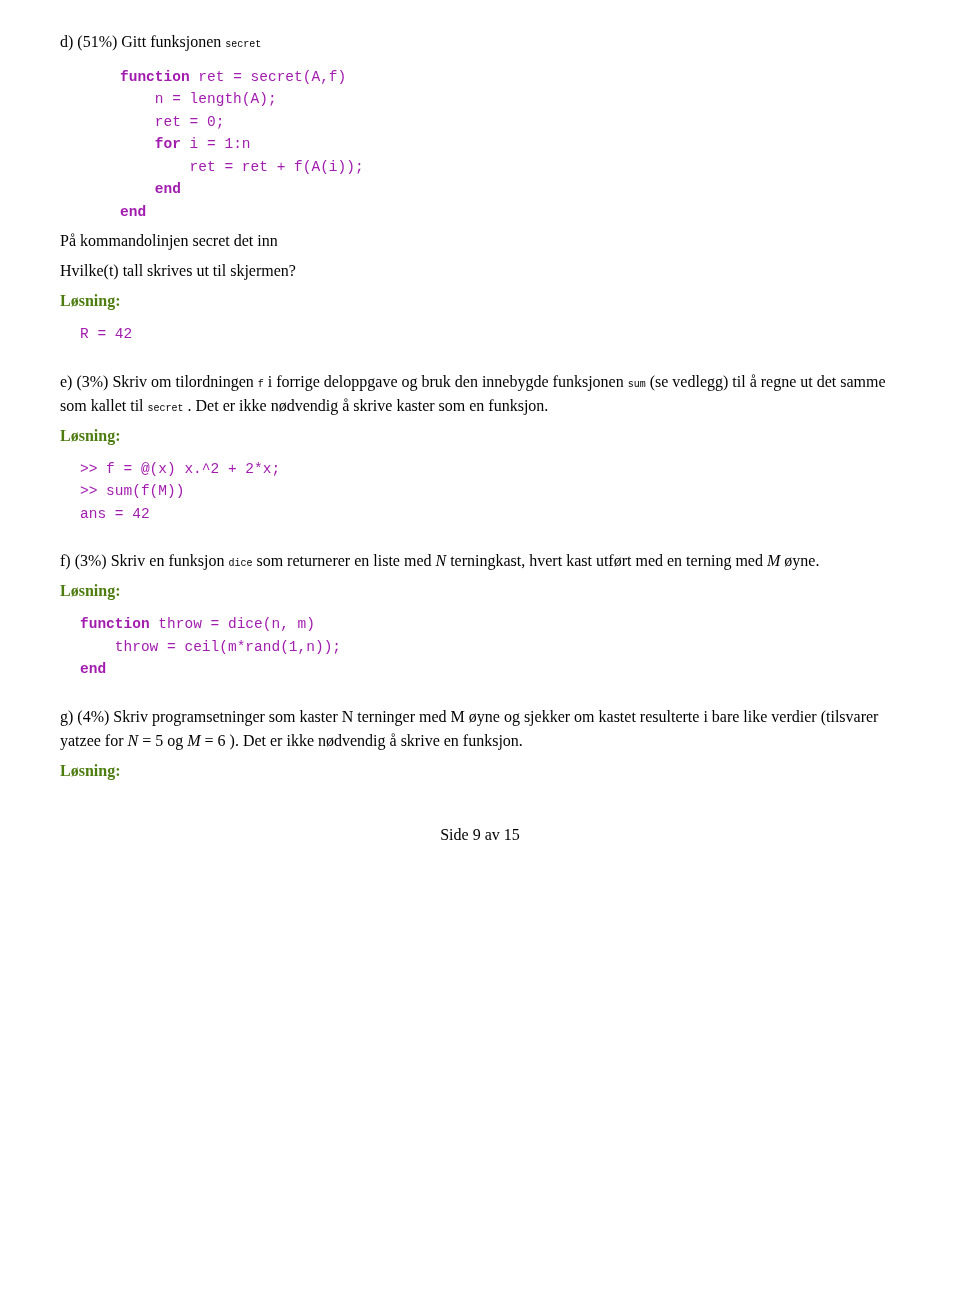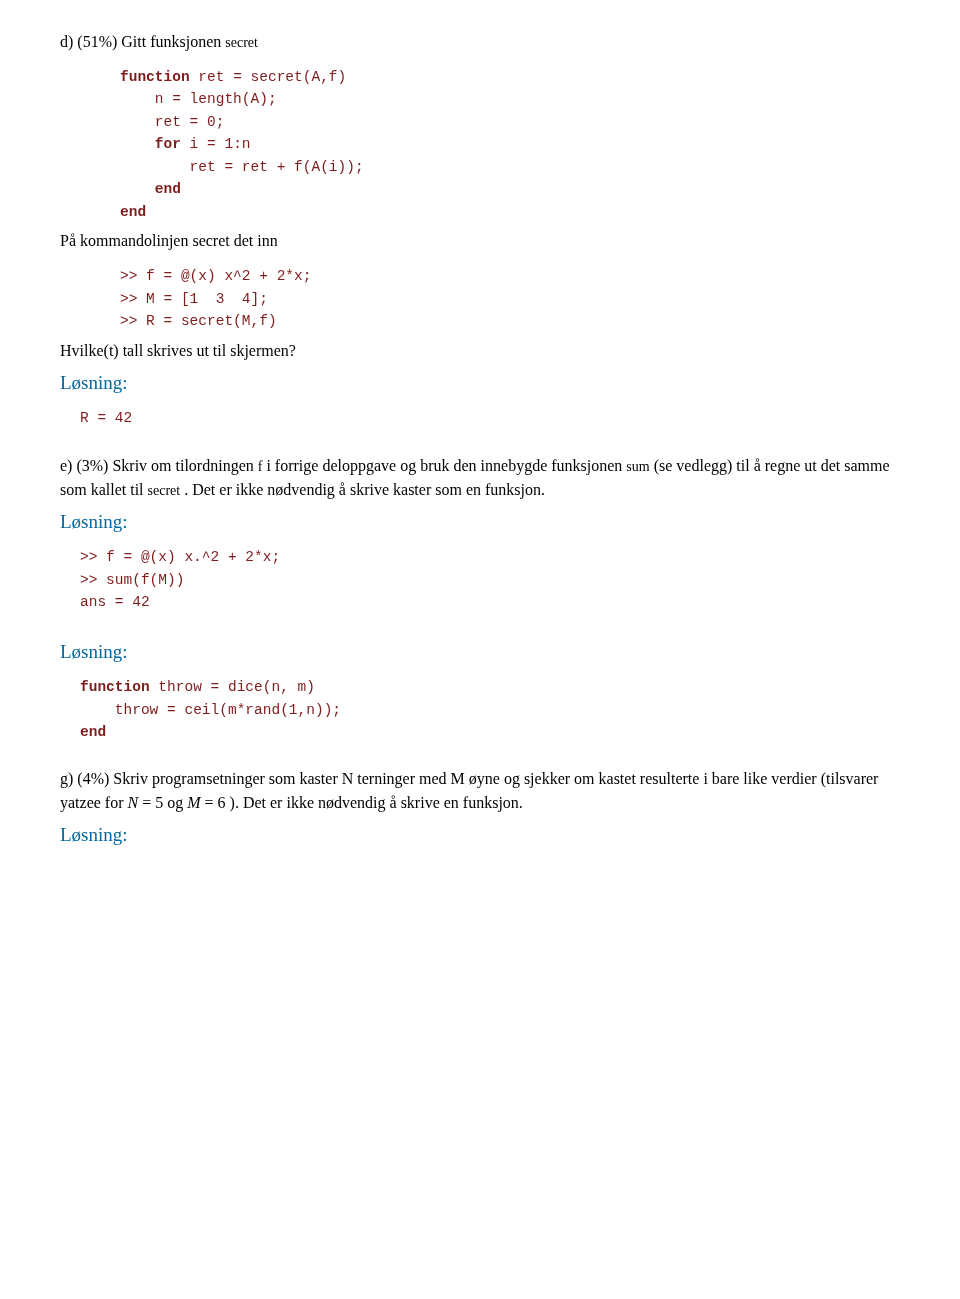--- a/index.html
+++ b/index.html
@@ -29,36 +29,36 @@
     }
 
     .code-block {
       font-family: "Courier New", Courier, monospace;
       font-size: 14.5px;
       background: #ffffff;
       padding: 6px 0 6px 60px;
       line-height: 1.55;
       white-space: pre;
       display: block;
-      color: #7f1d1d;
+      color: #a21caf;
     }
 
     .code-inline {
-      font-family: Liberation Serif, serif;
-      font-size: 14px;
+      font-family: Liberation Mono, monospace;
+      font-size: 10px;
     }
 
     .keyword {
       font-weight: bold;
     }
 
     .losning-label {
-      font-weight: normal;
-      font-size: 19px;
-      color: #0369a1;
+      font-weight: bold;
+      font-size: 16px;
+      color: #4d7c0f;
       margin-bottom: 4px;
     }
 
     .paragraph {
       margin-bottom: 6px;
       font-size: 16px;
       line-height: 1.5;
     }
 
     .page-footer {
@@ -85,23 +85,20 @@
     <code class="code-block"><span class="keyword">function</span> ret = secret(A,f)
     n = length(A);
     ret = 0;
     <span class="keyword">for</span> i = 1:n
         ret = ret + f(A(i));
     <span class="keyword">end</span>
 <span class="keyword">end</span></code>
 
     <div class="paragraph">På kommandolinjen secret det inn</div>
 
-    <code class="code-block">&gt;&gt; f = @(x) x^2 + 2*x;
-&gt;&gt; M = [1  3  4];
-&gt;&gt; R = secret(M,f)</code>
 
     <div class="paragraph">Hvilke(t) tall skrives ut til skjermen?</div>
 
     <div class="losning-label">Løsning:</div>
     <code class="code-block" style="padding-left: 20px;">R = 42</code>
   </div>
 
   <div class="section">
     <div class="paragraph">
       <span>e) (3%) Skriv om tilordningen</span>
@@ -113,20 +110,29 @@
       <span>. Det er ikke nødvendig å skrive kaster som en funksjon.</span>
     </div>
 
     <div class="losning-label">Løsning:</div>
     <code class="code-block" style="padding-left: 20px;">&gt;&gt; f = @(x) x.^2 + 2*x;
 &gt;&gt; sum(f(M))
 ans = 42</code>
   </div>
 
   <div class="section">
+    <div class="paragraph">
+      <span>f) (3%) Skriv en funksjon</span>
+      <span class="code-inline">dice</span>
+      <span>som returnerer en liste med</span>
+      <span class="math-italic">N</span>
+      <span>terningkast, hvert kast utført med en terning med</span>
+      <span class="math-italic">M</span>
+      <span>øyne.</span>
+    </div>
 
     <div class="losning-label">Løsning:</div>
     <code class="code-block" style="padding-left: 20px;"><span class="keyword">function</span> <span>throw</span> = dice(n, m)
     <span>throw</span> = ceil(m*rand(1,n));
 <span class="keyword">end</span></code>
   </div>
 
   <div class="section">
     <div class="paragraph">
       <span>g) (4%) Skriv programsetninger som kaster N terninger med M øyne og sjekker om kastet resulterte i bare like verdier (tilsvarer yatzee for</span>
@@ -134,14 +140,17 @@
       <span>= 5</span>
       <span> og </span>
       <span class="math-italic">M</span>
       <span>= 6</span>
       <span>). Det er ikke nødvendig å skrive en funksjon.</span>
     </div>
 
     <div class="losning-label">Løsning:</div>
   </div>
 
+  <div class="page-footer">
+    <span>Side 9 av 15</span>
+  </div>
 
 </div>
 
 </body></html>

